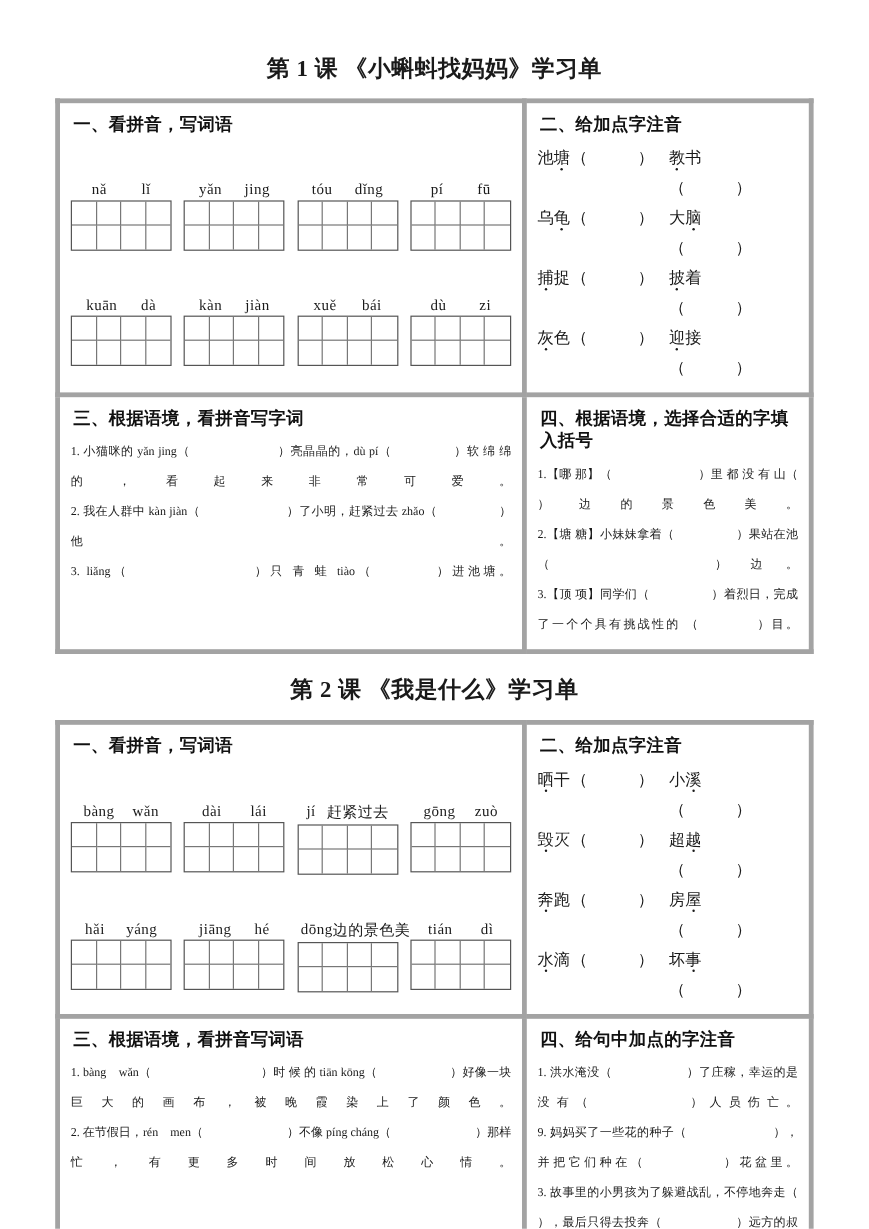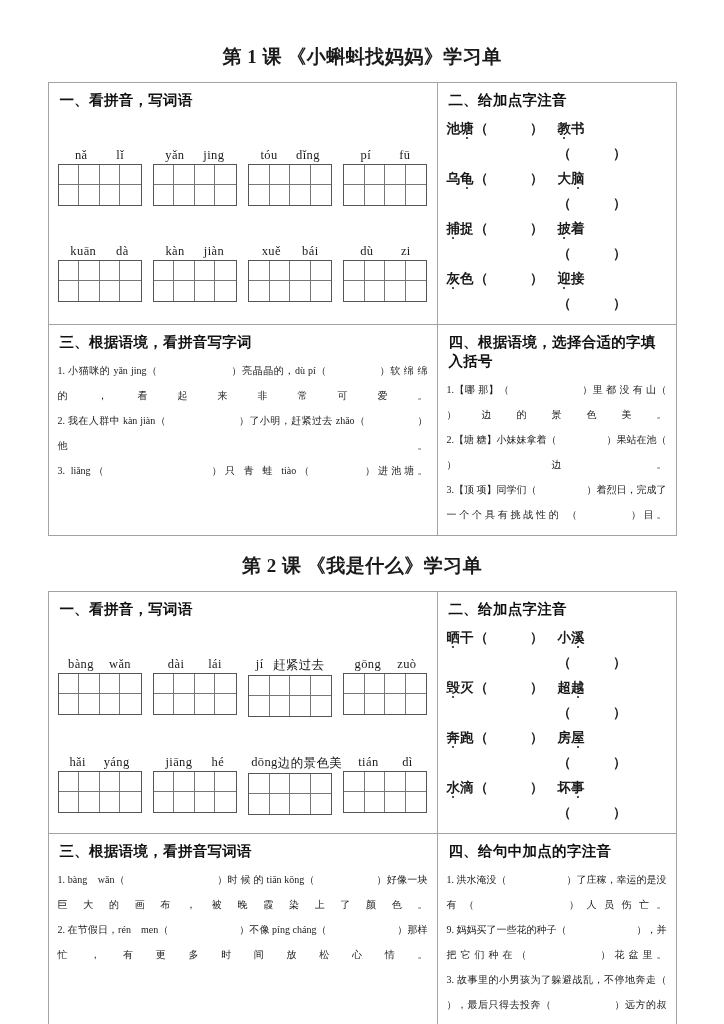--- a/index.html
+++ b/index.html
@@ -33,21 +33,21 @@
 
   
   .sheet {
     border: 1px solid #8a8a8a;
     border-collapse: collapse;
     width: 628px;
     margin: 0 auto;
     table-layout: fixed;
   }
   .sheet td {
-    border: 1px solid #a3a3a3;
+    border: 4px solid #a3a3a3;
     vertical-align: top;
     padding: 6px 9px 8px 9px;
     box-sizing: border-box;
   }
   .sec-head {
     font-family: "DejaVu Sans", "Liberation Sans", sans-serif;
     font-weight: bold;
     font-size: 14.5px;
     letter-spacing: 0.3px;
     margin: 2px 0 6px 2px;
@@ -93,21 +93,20 @@
 
   
   .zy-list {
     margin-top: 2px;
   }
   .zy-row {
     display: flex;
     font-size: 13.5px;
     line-height: 25px;
     white-space: nowrap;
-    font-weight: bold;
   }
   .zy-cell {
     display: flex;
     align-items: baseline;
   }
   .zy-cell.left { width: 110px; }
   .zy-cell.right { width: 110px; flex-direction: column; }
   .zy-word { letter-spacing: 0px; }
   .zy-word u {
     text-decoration: none;

